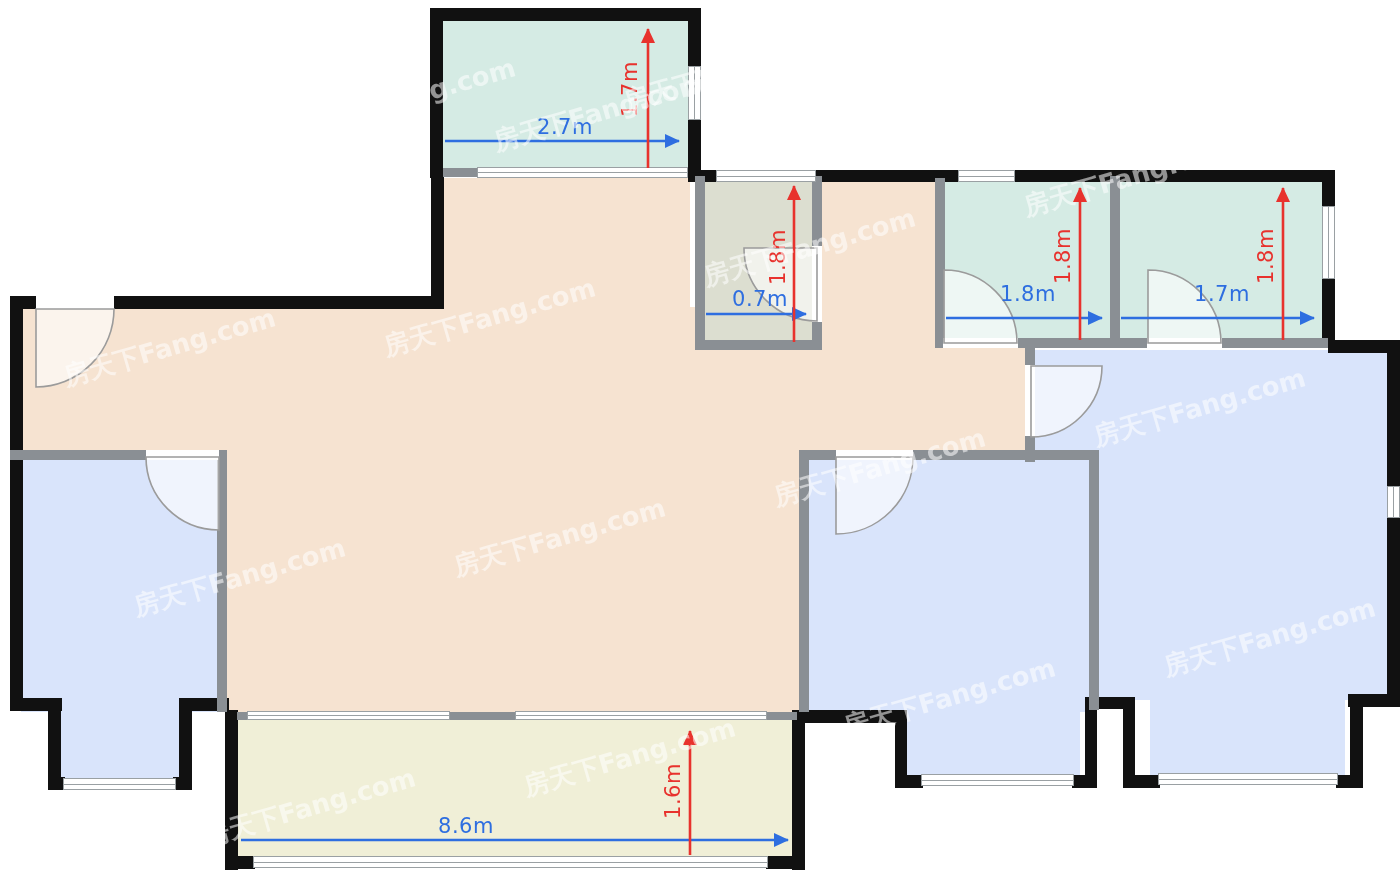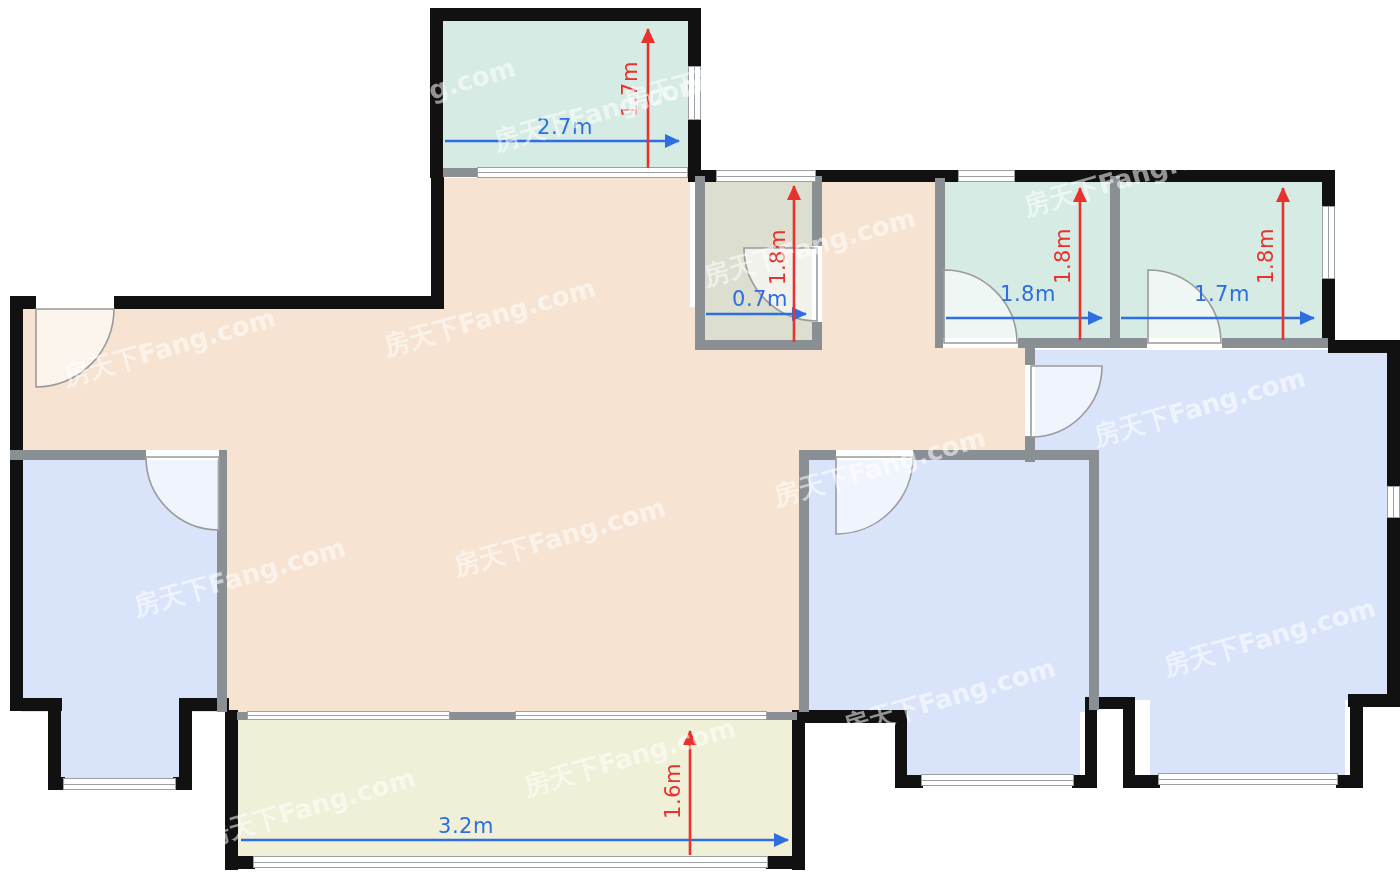--- a/index.html
+++ b/index.html
@@ -160,21 +160,21 @@
 
   <span class="dim" style="left: 760px; top: 299px; color: rgb(46, 110, 224);">0.7m</span>
   <span class="dim vert" style="left: 778px; top: 257px; color: rgb(232, 50, 45);">1.8m</span>
 
   <span class="dim" style="left: 1028px; top: 294px; color: rgb(46, 110, 224);">1.8m</span>
   <span class="dim vert" style="left: 1063px; top: 256px; color: rgb(232, 50, 45);">1.8m</span>
 
   <span class="dim" style="left: 1222px; top: 294px; color: rgb(46, 110, 224);">1.7m</span>
   <span class="dim vert" style="left: 1266px; top: 256px; color: rgb(232, 50, 45);">1.8m</span>
 
-  <span class="dim" style="left: 466px; top: 826px; color: rgb(46, 110, 224);">3.2m</span>
+  <span class="dim" style="left: 466px; top: 826px; color: rgb(46, 110, 224);">8.6m</span>
   <span class="dim vert" style="left: 673px; top: 791px; color: rgb(232, 50, 45);">1.6m</span>
 
   <div id="layer-watermarks">
       <span class="wm" style="left: 60px; top: 330px;">房天下Fang.com</span>
       <span class="wm" style="left: 380px; top: 300px;">房天下Fang.com</span>
       <span class="wm" style="left: 700px; top: 230px;">房天下Fang.com</span>
       <span class="wm" style="left: 1020px; top: 160px;">房天下Fang.com</span>
       <span class="wm" style="left: 130px; top: 560px;">房天下Fang.com</span>
       <span class="wm" style="left: 450px; top: 520px;">房天下Fang.com</span>
       <span class="wm" style="left: 770px; top: 450px;">房天下Fang.com</span>

